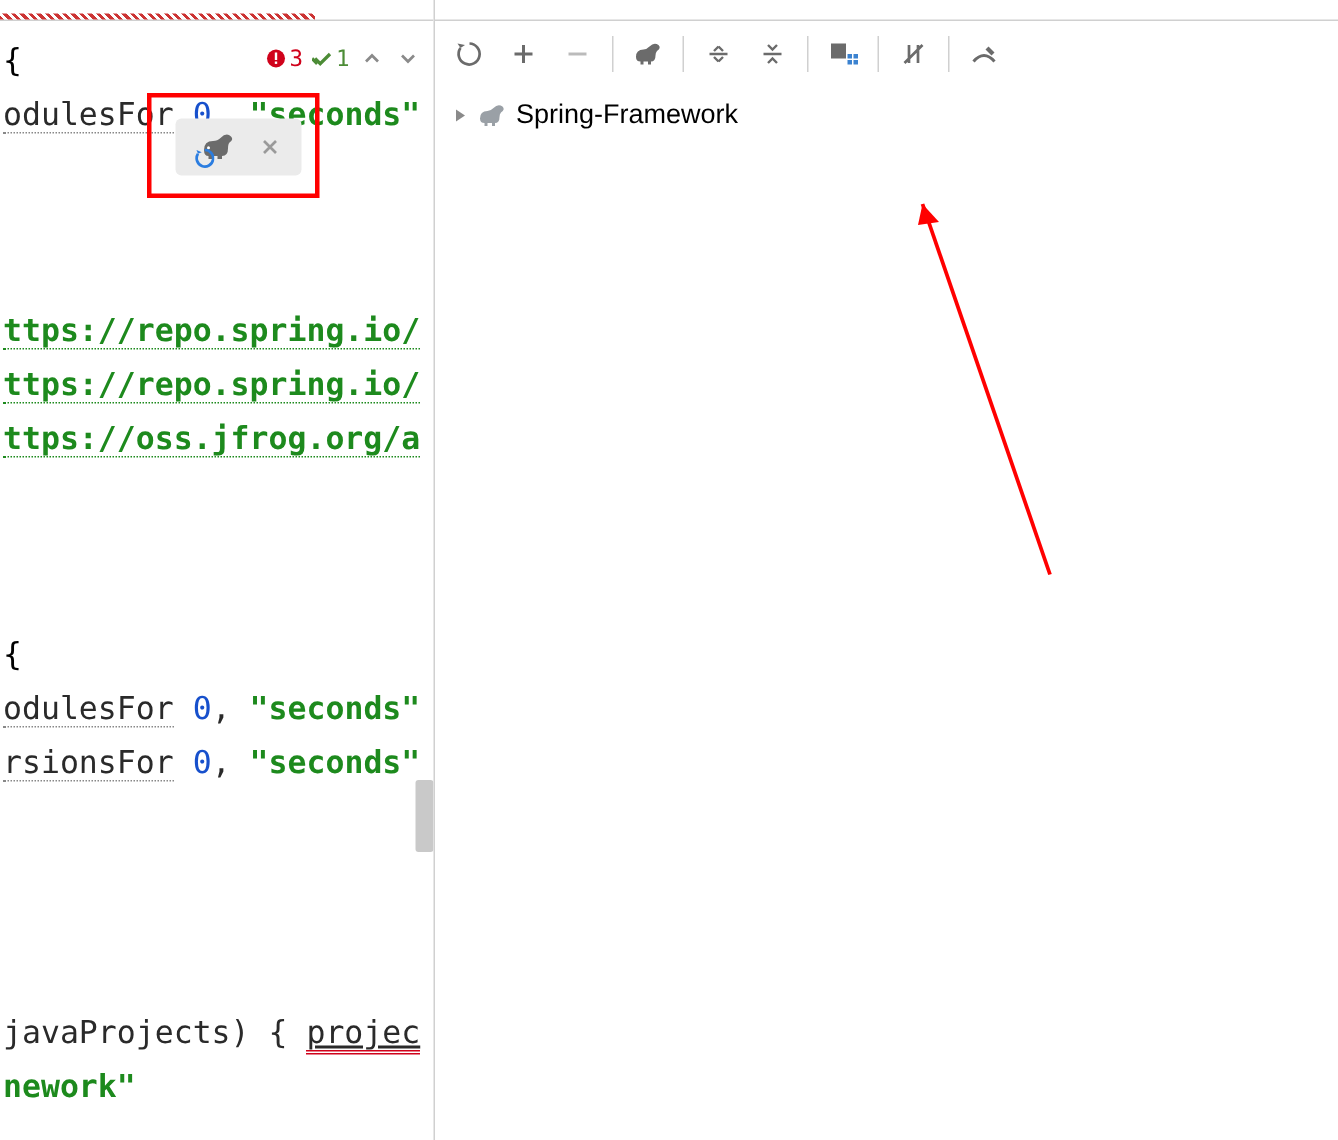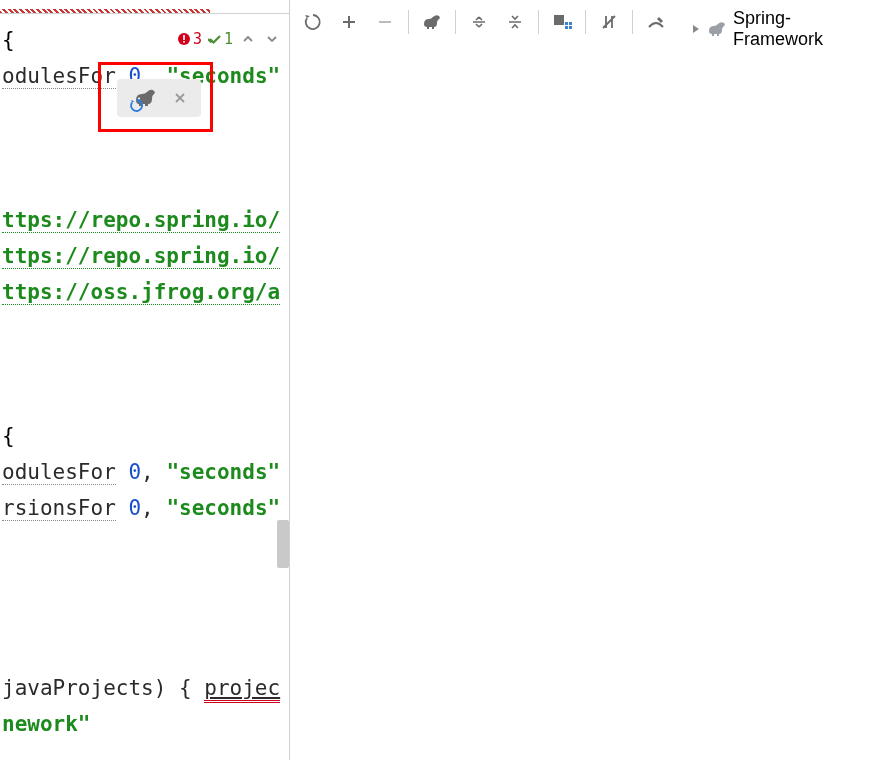--- a/index.html
+++ b/index.html
@@ -87,20 +87,21 @@
       left: 98px;
       width: 115px;
       height: 70px;
       border: 3px solid #ff0000;
       pointer-events: none;
     }
     .right-pane {
       flex: 1;
       height: 100%;
       display: flex;
+      flex-direction: column;
       background: #fff;
       position: relative;
     }
     .right-header {
       height: 14px;
       border-bottom: 1px solid #d0d0d0;
     }
     .toolbar {
       height: 44px;
       display: flex;

